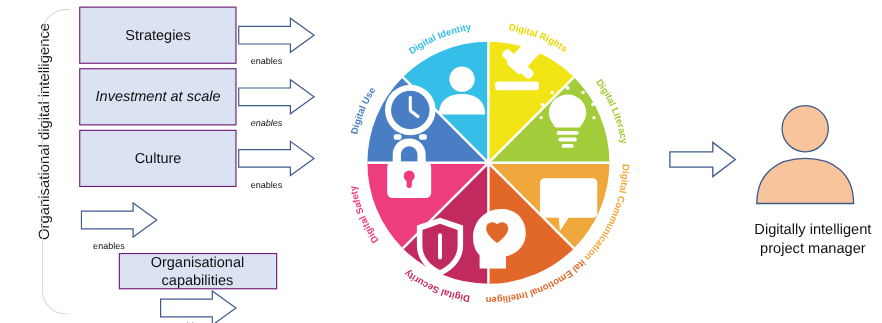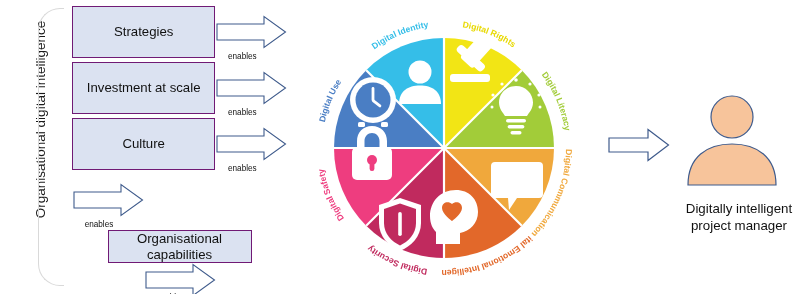--- a/index.html
+++ b/index.html
@@ -98,21 +98,21 @@
   <div class="enabler-row" style="top:6px;">
     <div class="enabler-box">Strategies</div>
     <div class="arrow-wrap">
       <svg width="71" height="34" viewBox="0 0 71 34">
           <path d="M1 9 L48 9 L48 1.5 L69.5 17 L48 32.5 L48 25 L1 25 Z" fill="#ffffff" stroke="#3f5b8c" stroke-width="1.1"></path>
         </svg>
       <div class="arrow-label">enables</div>
     </div>
   </div>
 
-  <div class="enabler-row" style="top:62px;">
+  <div class="enabler-row" style="top:62px;font-style:italic;">
     <div class="enabler-box">Investment at scale</div>
     <div class="arrow-wrap">
       <svg width="71" height="34" viewBox="0 0 71 34">
           <path d="M1 9 L48 9 L48 1.5 L69.5 17 L48 32.5 L48 25 L1 25 Z" fill="#ffffff" stroke="#3f5b8c" stroke-width="1.1"></path>
         </svg>
       <div class="arrow-label">enables</div>
     </div>
   </div>
 
   <div class="enabler-row" style="top:118px;justify-content:center;">

